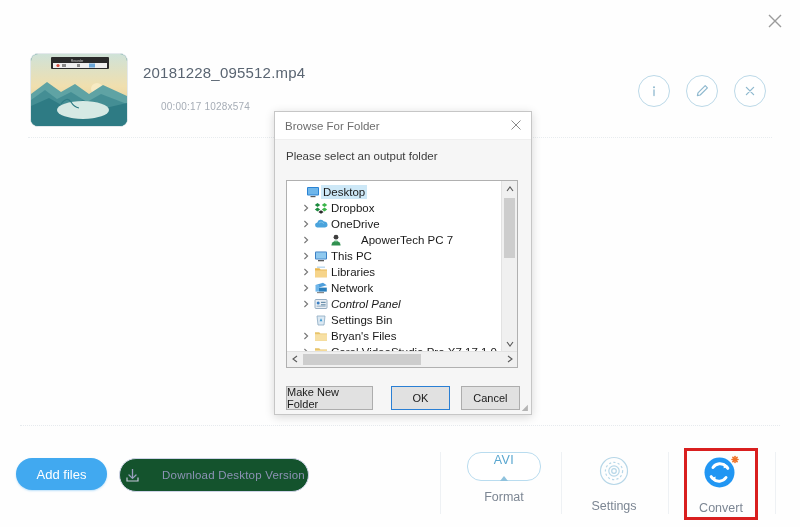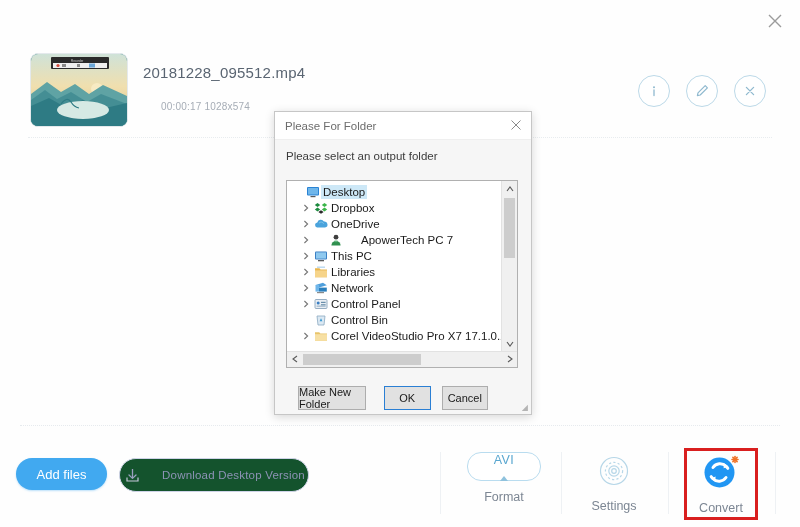--- a/index.html
+++ b/index.html
@@ -143,21 +143,21 @@
   }
   .tnode.sel .lbl{background:#cde8f7;}
   .exp{
     width:13px;height:16px;display:flex;align-items:center;justify-content:center;
     color:#767676;font-size:8px;flex:0 0 13px;
   }
   .ico{width:17px;height:16px;display:flex;align-items:center;justify-content:center;flex:0 0 17px;}
   .ico svg{display:block;}
   .tnode .lbl{padding:0 2px;line-height:14px;}
 
-  .dlg-btns{position:absolute;left:11px;top:274px;width:190px;display:flex;gap:0;margin-left:12px;}
+  .dlg-btns{position:absolute;left:11px;top:274px;width:234px;display:flex;gap:0;}
   .dbtn{
     height:22px;border:1px solid #adadad;background:#e1e1e1;
     font-size:11px;color:#1a1a1a;display:flex;align-items:center;justify-content:center;
     cursor:pointer;
   }
   .dbtn.mkf{width:95px;}
   .dbtn.ok{width:64px;margin-left:18px;border:1px solid #2a7fd4;}
   .dbtn.cancel{width:64px;margin-left:11px;}
   .grip{position:absolute;right:3px;bottom:2px;color:#b4b4b4;font-size:8px;}
 </style>
@@ -290,21 +290,21 @@
         </g>
       </svg>
     </span>
     <div class="cap">Convert</div>
   </div>
 
   <div class="redbox"></div>
 
   <div class="dlg">
     <div class="dlg-title">
-      <span class="t">Please For Folder</span>
+      <span class="t">Browse For Folder</span>
       <span class="dlg-x">
         <span>
           <svg width="12" height="12" viewBox="0 0 12 12">
             <path d="M1.5 1.5 L10.5 10.5 M10.5 1.5 L1.5 10.5" stroke="#8a8a8a" stroke-width="1" fill="none"></path>
           </svg>
         </span>
       </span>
     </div>
 
     <div class="dlg-prompt">Please select an output folder</div>
@@ -408,21 +408,21 @@
               <span class="ico">
                 <svg width="14" height="14" viewBox="0 0 14 14">
                   <path d="M1.5 4 L9 1.8 L12.8 4.2 L5 6.6 Z" fill="#4f9fdc"></path>
                   <rect x="5" y="6.6" width="7.8" height="4" fill="#2a7fbd"></rect>
                   <rect x="1.5" y="4" width="3.5" height="6.6" fill="#6fb6ea"></rect>
                   <rect x="3" y="11" width="7" height="1.2" fill="#8a8a8a"></rect>
                 </svg>
               </span>
               <span class="lbl">Network</span>
             </div>
-            <div class="tnode" style="padding-left: 12px;">
+            <div class="tnode" style="padding-left: 12px; font-style: italic;">
               <span class="exp">
                 <svg width="6" height="8" viewBox="0 0 6 8">
                   <path d="M1.4 1 L4.6 4 L1.4 7" stroke="#767676" fill="none" stroke-width="1.1"></path>
                 </svg>
               </span>
               <span class="ico">
                 <svg width="14" height="14" viewBox="0 0 14 14">
                   <rect x="1" y="2.5" width="12" height="9" rx="1" fill="#e9eef3" stroke="#7f9cb5" stroke-width=".8"></rect>
                   <circle cx="4.2" cy="6" r="1.5" fill="#3a7fc4"></circle>
                   <rect x="7" y="4.8" width="4.6" height="1.2" fill="#6a8fab"></rect>
@@ -433,21 +433,35 @@
               <span class="lbl">Control Panel</span>
             </div>
             <div class="tnode" style="padding-left: 12px;">
               <span class="exp"></span>
               <span class="ico">
                 <svg width="14" height="14" viewBox="0 0 14 14">
                   <path d="M3 3 h8 l-1 9 h-6 Z" fill="#dce9f3" stroke="#8aa8c0" stroke-width=".8"></path>
                   <path d="M7 5.2 L5.6 8.2 h2.8 L7 5.2 Z" fill="#3a9ad4"></path>
                 </svg>
               </span>
-              <span class="lbl">Control Bin</span>
+              <span class="lbl">Settings Bin</span>
+            </div>
+            <div class="tnode" style="padding-left: 12px;">
+              <span class="exp">
+                <svg width="6" height="8" viewBox="0 0 6 8">
+                  <path d="M1.4 1 L4.6 4 L1.4 7" stroke="#767676" fill="none" stroke-width="1.1"></path>
+                </svg>
+              </span>
+              <span class="ico">
+                <svg width="14" height="14" viewBox="0 0 14 14">
+                  <path d="M1 3.2 h4.2 l1.2 1.3 h6.6 v7.3 h-12 Z" fill="#e8c46a"></path>
+                  <path d="M1 5.2 h12 v6.6 h-12 Z" fill="#f7e0a4"></path>
+                </svg>
+              </span>
+              <span class="lbl">Bryan's Files</span>
             </div>
             <div class="tnode" style="padding-left: 12px;">
               <span class="exp">
                 <svg width="6" height="8" viewBox="0 0 6 8">
                   <path d="M1.4 1 L4.6 4 L1.4 7" stroke="#767676" fill="none" stroke-width="1.1"></path>
                 </svg>
               </span>
               <span class="ico">
                 <svg width="14" height="14" viewBox="0 0 14 14">
                   <path d="M1 3.2 h4.2 l1.2 1.3 h6.6 v7.3 h-12 Z" fill="#e8c46a"></path>

